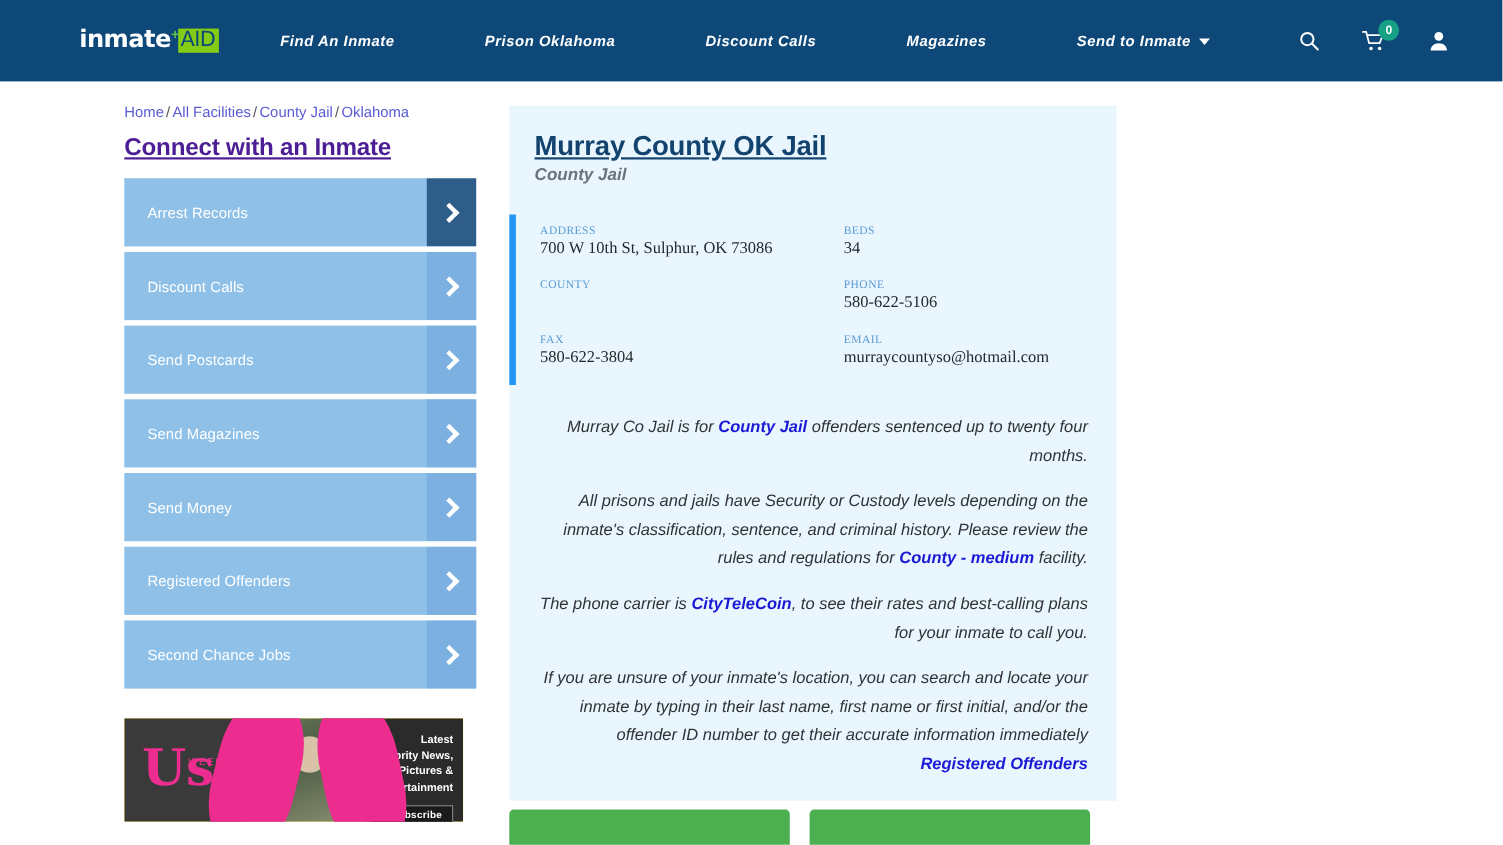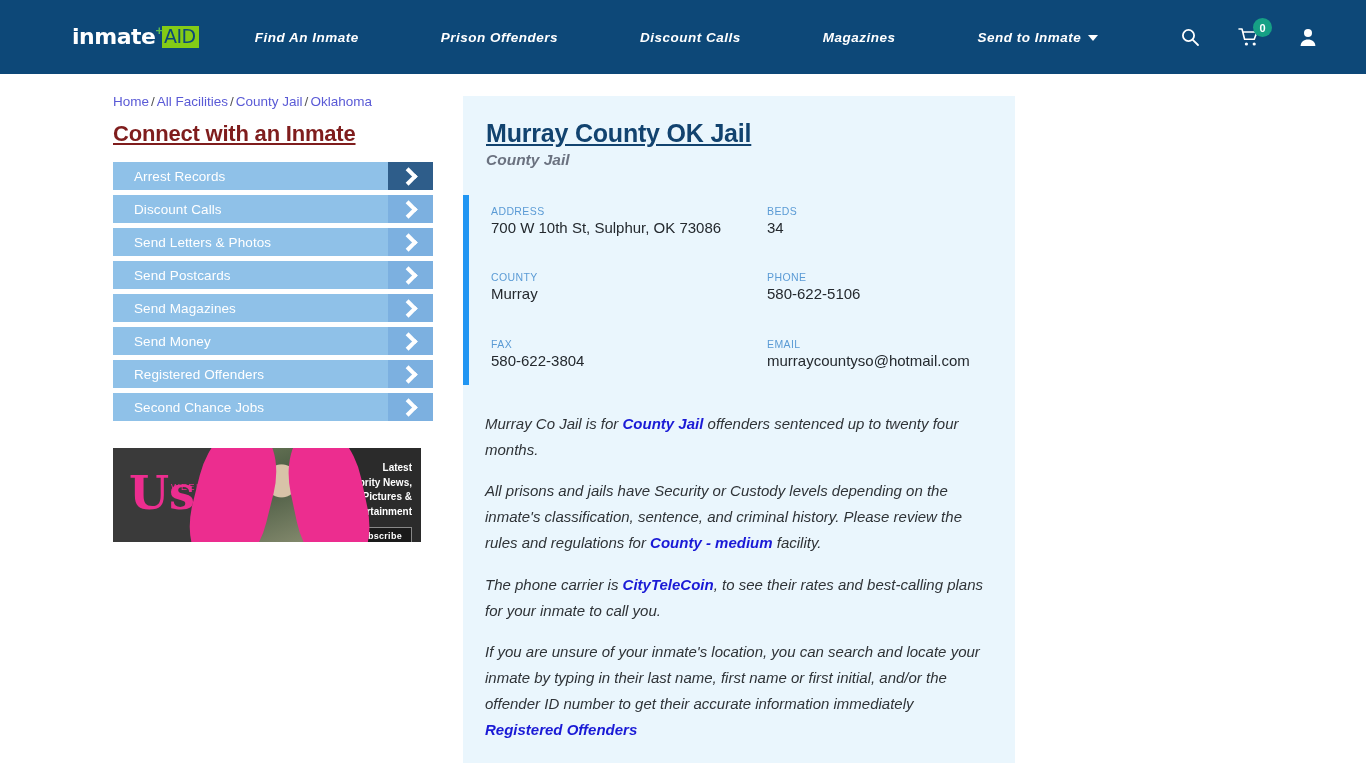--- a/index.html
+++ b/index.html
@@ -126,32 +126,32 @@
   .breadcrumb a {
     color: #5a5ad6;
     text-decoration: none;
     cursor: pointer;
   }
   .breadcrumb .sep { color: #555; padding: 0 2px; }
 
   .sidebar-title {
     font-size: 22px;
     font-weight: bold;
-    color: #7f1d1d;
+    color: #4c1d95;
     text-decoration: underline;
     margin-bottom: 15px;
     display: inline-block;
     letter-spacing: -0.2px;
   }
 
   .side-btn {
     display: flex;
     align-items: stretch;
     background: #8fc1e8;
-    height: 28px;
+    height: 62px;
     margin-bottom: 5px;
     width: 320px;
     cursor: pointer;
     overflow: hidden;
   }
   .side-btn-label {
     flex: 1;
     display: flex;
     align-items: center;
     padding-left: 21px;
@@ -283,37 +283,39 @@
   }
 
   .info-block {
     margin-top: 26px;
     border-left: 6px solid #2196f3;
     padding: 10px 26px 14px 22px;
   }
   .info-grid {
     display: grid;
     grid-template-columns: 276px 1fr;
-    row-gap: 34px;
+    row-gap: 18px;
+    font-family: Liberation Serif, serif;
   }
   .info-cell { }
   .info-label {
     font-size: 10.5px;
     color: #5b9bd5;
     letter-spacing: 0.4px;
     margin-bottom: 1px;
   }
   .info-value {
     font-size: 15px;
     color: #24292e;
     line-height: 1.32;
   }
 
   .desc {
     padding: 26px 26px 20px 22px;
+    text-align: right;
   }
   .desc p {
     font-size: 15px;
     font-style: italic;
     color: #2f3337;
     line-height: 1.72;
     margin-bottom: 16px;
   }
   .desc p:last-child { margin-bottom: 0; }
   .desc a, .desc .lnk {
@@ -351,21 +353,21 @@
     <span class="logo-word">inmate</span>
     <span class="logo-plus">+</span>
     <span class="logo-badge">AID</span>
   </div>
 
   <nav class="main-nav">
     <div class="nav-item">
       <span>Find An Inmate</span>
     </div>
     <div class="nav-item">
-      <span>Prison Offenders</span>
+      <span>Prison Oklahoma</span>
     </div>
     <div class="nav-item">
       <span>Discount Calls</span>
     </div>
     <div class="nav-item">
       <span>Magazines</span>
     </div>
     <div class="nav-item">
       <span>Send to Inmate</span>
       <span class="caret-down"></span>
@@ -413,26 +415,20 @@
             <span class="chev"></span>
           </div>
       </div>
       <div class="side-btn">
         <div class="side-btn-label">Discount Calls</div>
         <div class="side-btn-arrow">
             <span class="chev"></span>
           </div>
       </div>
       <div class="side-btn">
-        <div class="side-btn-label">Send Letters &amp; Photos</div>
-        <div class="side-btn-arrow">
-            <span class="chev"></span>
-          </div>
-      </div>
-      <div class="side-btn">
         <div class="side-btn-label">Send Postcards</div>
         <div class="side-btn-arrow">
             <span class="chev"></span>
           </div>
       </div>
       <div class="side-btn">
         <div class="side-btn-label">Send Magazines</div>
         <div class="side-btn-arrow">
             <span class="chev"></span>
           </div>
@@ -486,21 +482,20 @@
           <div class="info-cell">
             <div class="info-label">ADDRESS</div>
             <div class="info-value">700 W 10th St, Sulphur, OK 73086</div>
           </div>
           <div class="info-cell">
             <div class="info-label">BEDS</div>
             <div class="info-value">34</div>
           </div>
           <div class="info-cell">
             <div class="info-label">COUNTY</div>
-            <div class="info-value">Murray</div>
           </div>
           <div class="info-cell">
             <div class="info-label">PHONE</div>
             <div class="info-value">580-622-5106</div>
           </div>
           <div class="info-cell">
             <div class="info-label">FAX</div>
             <div class="info-value">580-622-3804</div>
           </div>
           <div class="info-cell">

